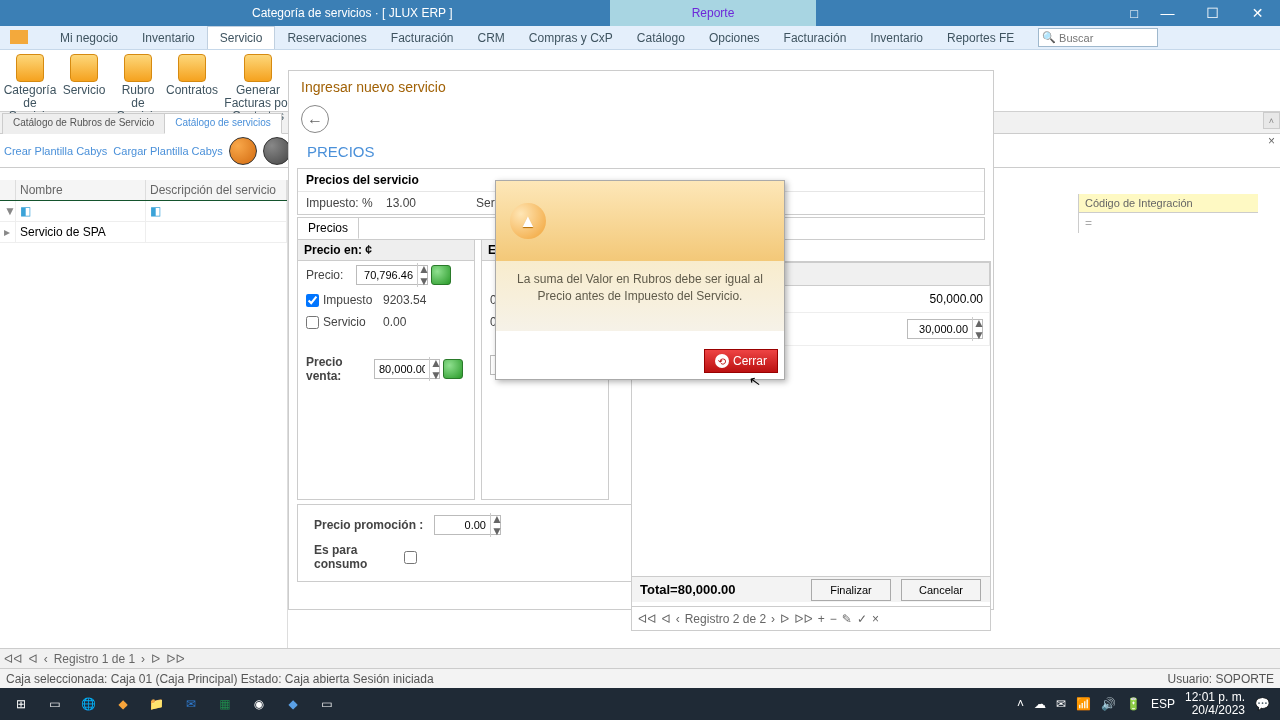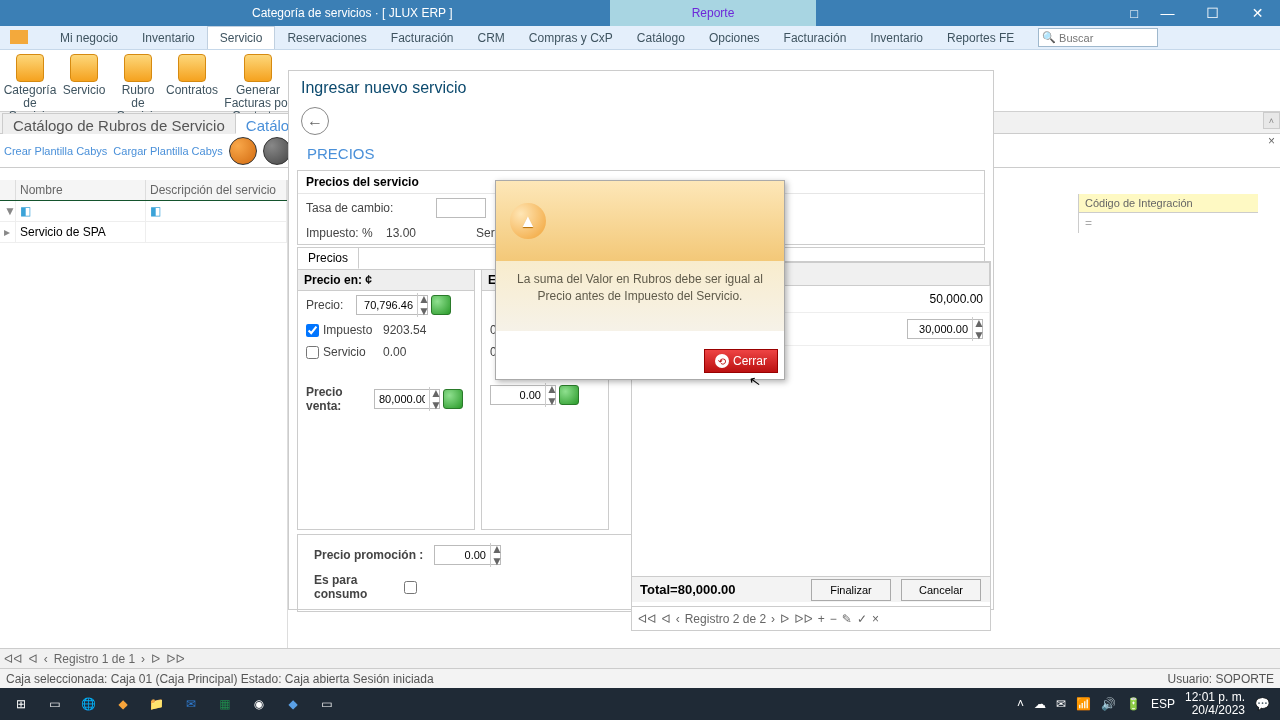--- a/index.html
+++ b/index.html
@@ -15,36 +15,36 @@
 .menubar .mi { padding: 4px 12px; color: #3f5460; cursor: default; }
 .menubar .mi.active { background: #fff; border: 1px solid #c0d0e0; border-bottom: #fff; }
 .menubar .search { margin-left: 12px; display:flex; align-items:center; background:#fff; border:1px solid #9fb8cd; height:19px; width:120px; padding:0 3px;}
 .menubar .search span.mag { color:#666; font-size:11px; margin-right:3px;}
 .menubar .search input { border:none; outline:none; font-size:11px; width:95px;}
 .ribbon { height: 62px; background: #fff; display: flex; align-items: flex-start; padding: 4px 6px; gap: 6px; border-bottom: 1px solid #d0d0d0;}
 .rbtn { width: 48px; display:flex; flex-direction:column; align-items:center; text-align:center; color:#3f5460; font-size:11px; line-height:1.1; gap:2px;}
 .rbtn.wide { width:72px;}
 .rbtn .ico { width:28px; height:28px; background: linear-gradient(#fdd77a,#f5a21f); border-radius:4px; border:1px solid #d68a10;}
 .tabstrip { height:22px; background:#f1f1f1; display:flex; border-bottom:1px solid #ccc; padding-left:2px;}
-.tabstrip .tab { padding:3px 10px; background:#eee; border:1px solid #ccc; border-bottom:none; font-size:15px; color:#555; margin-right:-1px; position:relative; top:1px;text-align:right;}
+.tabstrip .tab { padding:3px 10px; background:#eee; border:1px solid #ccc; border-bottom:none; font-size:10px; color:#555; margin-right:-1px; position:relative; top:1px;text-align:right;}
 .tabstrip .tab.active { background:#fff; color:#4a90d9; border-bottom:1px solid #fff;}
 .toolbar2 { height:34px; border-bottom:1px solid #ccc; display:flex; align-items:center; padding:0 4px; gap:6px;}
 .toolbar2 .lnk { color:#4a90d9; font-size:11px;}
 .toolbar2 .circ { width:28px; height:28px; border-radius:50%; background: radial-gradient(circle at 30% 30%, #888, #444); border:1px solid #333;}
 .toolbar2 .circ.orange { background: radial-gradient(circle at 30% 30%, #f9a84a, #d26a10);}
 .body { position: absolute; left:0; top:180px; right:0; bottom:32px; }
 .leftpanel { position:absolute; left:0; top:0; width:288px; bottom:20px; background:#fff; border-right:1px solid #ddd;}
 .gridhead { display:flex; background:#f5f5f5; border-bottom:1px solid #14532d; font-size:11px; color:#666;}
 .gh { padding:3px 4px; border-right:1px solid #ddd;}
 .gridrow { display:flex; font-size:11px; border-bottom:1px solid #eee;}
 .gridrow .cell { padding:3px 4px; border-right:1px solid #eee;}
 .gridrow .rowhandle { width:16px; color:#888;}
 .recnav { position:absolute; left:0; bottom:0; height:20px; background:#f1f1f1; border-top:1px solid #ccc; display:flex; align-items:center; padding:0 4px; font-size:10px; color:#666; gap:6px;}
 .mainpanel { position:absolute; left:288px; top:-110px; width:706px; height:540px; background:#fff; border:1px solid #ccc;}
-.mainpanel .mptitle { padding:8px 12px 4px; color:#0c4a6e; font-size:16px;}
+.mainpanel .mptitle { padding:8px 12px 4px; color:#a16207; font-size:14px;}
 .mainpanel .backbtn { width:28px;height:28px;border:1.5px solid #888;border-radius:50%;margin:6px 0 0 12px; display:flex;align-items:center;justify-content:center;color:#666;font-size:16px;}
 .mainpanel .sect { color:#4a90d9; font-size:15px; padding:10px 18px 8px;}
 .groupbox { border:1px solid #ccc; background:#fff; }
 .groupbox .gtitle { font-weight:bold; padding:4px 8px; border-bottom:1px solid #e6e6e6;}
 .frow { display:flex; align-items:center; padding:4px 8px; font-size:12px; color:#444;}
 .frow label { flex:0 0 130px; }
 .frow input[type=text] { border:1px solid #bbb; height:20px; padding:0 4px; font-size:11px; text-align:right;}
 .spin { border:1px solid #bbb; height:20px; display:inline-flex; align-items:center;}
 .spin input { border:none; outline:none; text-align:right; padding:0 4px; font-size:11px;}
 .spin .ar { width:10px; display:flex; flex-direction:column; font-size:6px; color:#666; border-left:1px solid #ccc; line-height:1;}
@@ -187,24 +187,20 @@
   </div>
 
   <div class="mainpanel">
     <div class="mptitle">Ingresar nuevo servicio</div>
     <div class="backbtn">←</div>
     <div class="sect">PRECIOS</div>
 
     <div class="groupbox" style="margin:0 8px;">
       <div class="gtitle">Precios del servicio</div>
       <div class="frow">
-          <label>Tasa de cambio:</label>
-          <input type="text" style="width: 50px;">
-        </div>
-      <div class="frow">
         <span style="flex:0 0 80px;">Impuesto: %</span>
         <span style="width:50px;">13.00</span>
         <span style="margin-left:40px;">Servicio: %</span>
       </div>
     </div>
 
     <div class="subtab">
         <div class="st active">Precios</div>
       </div>
 

